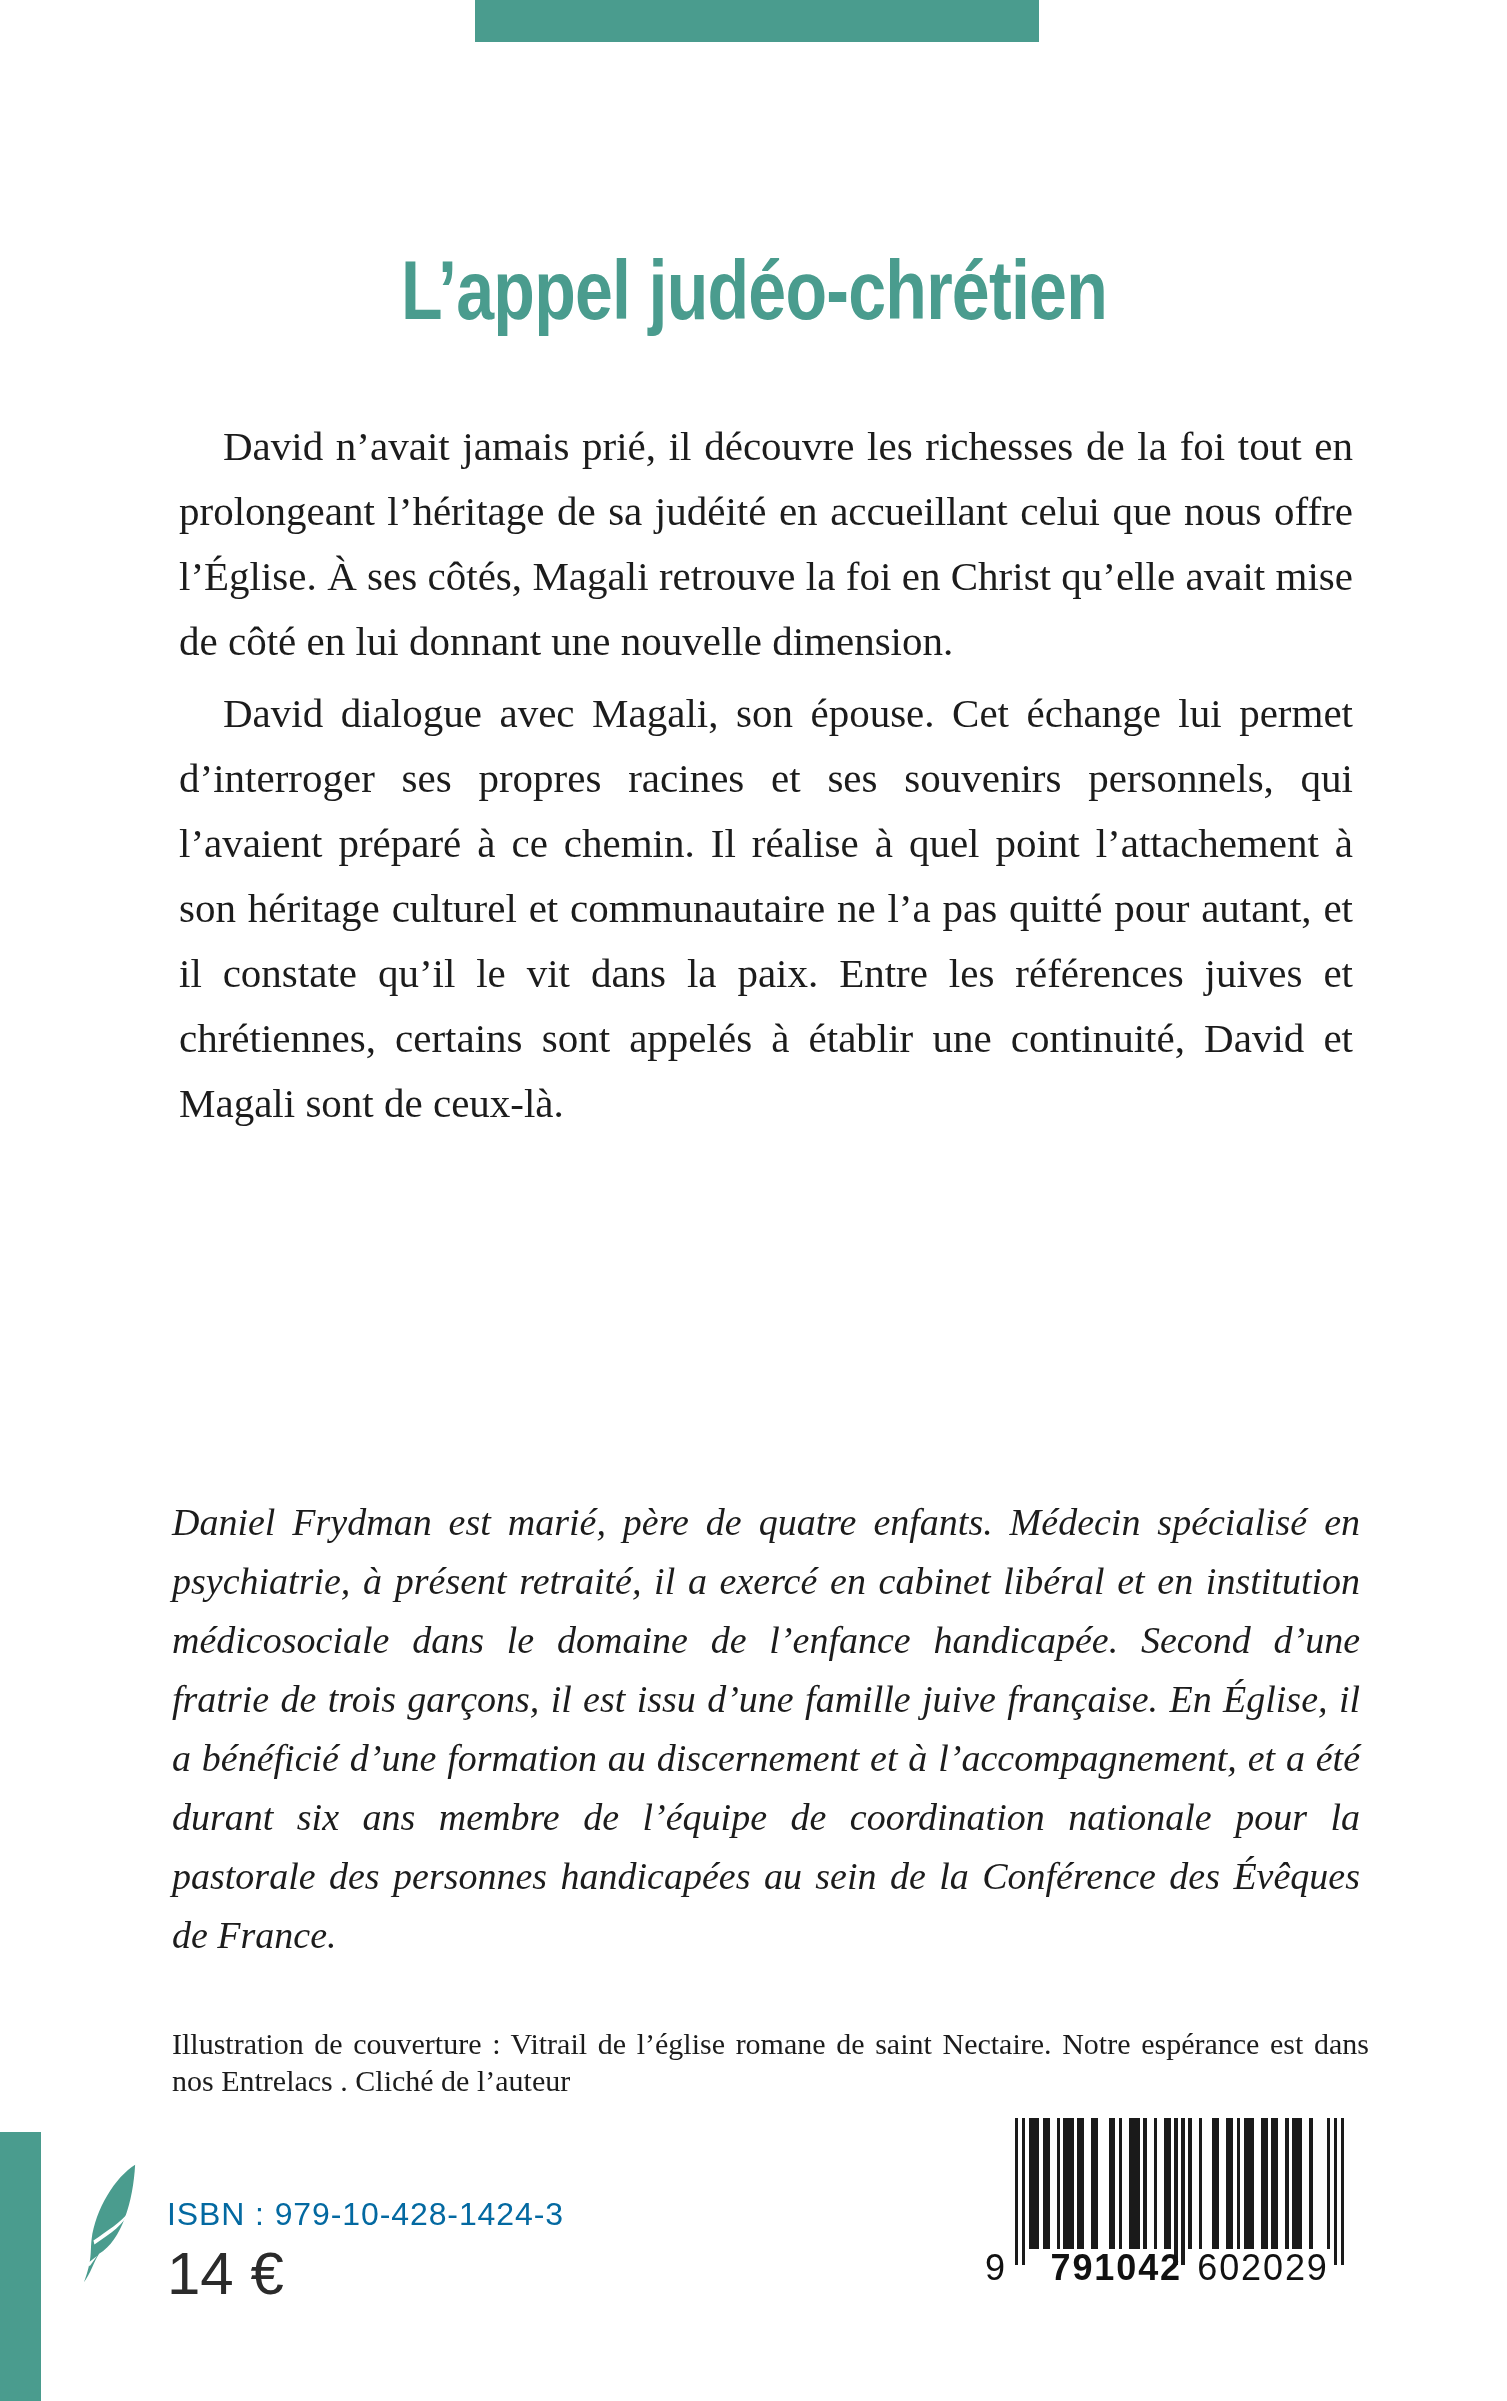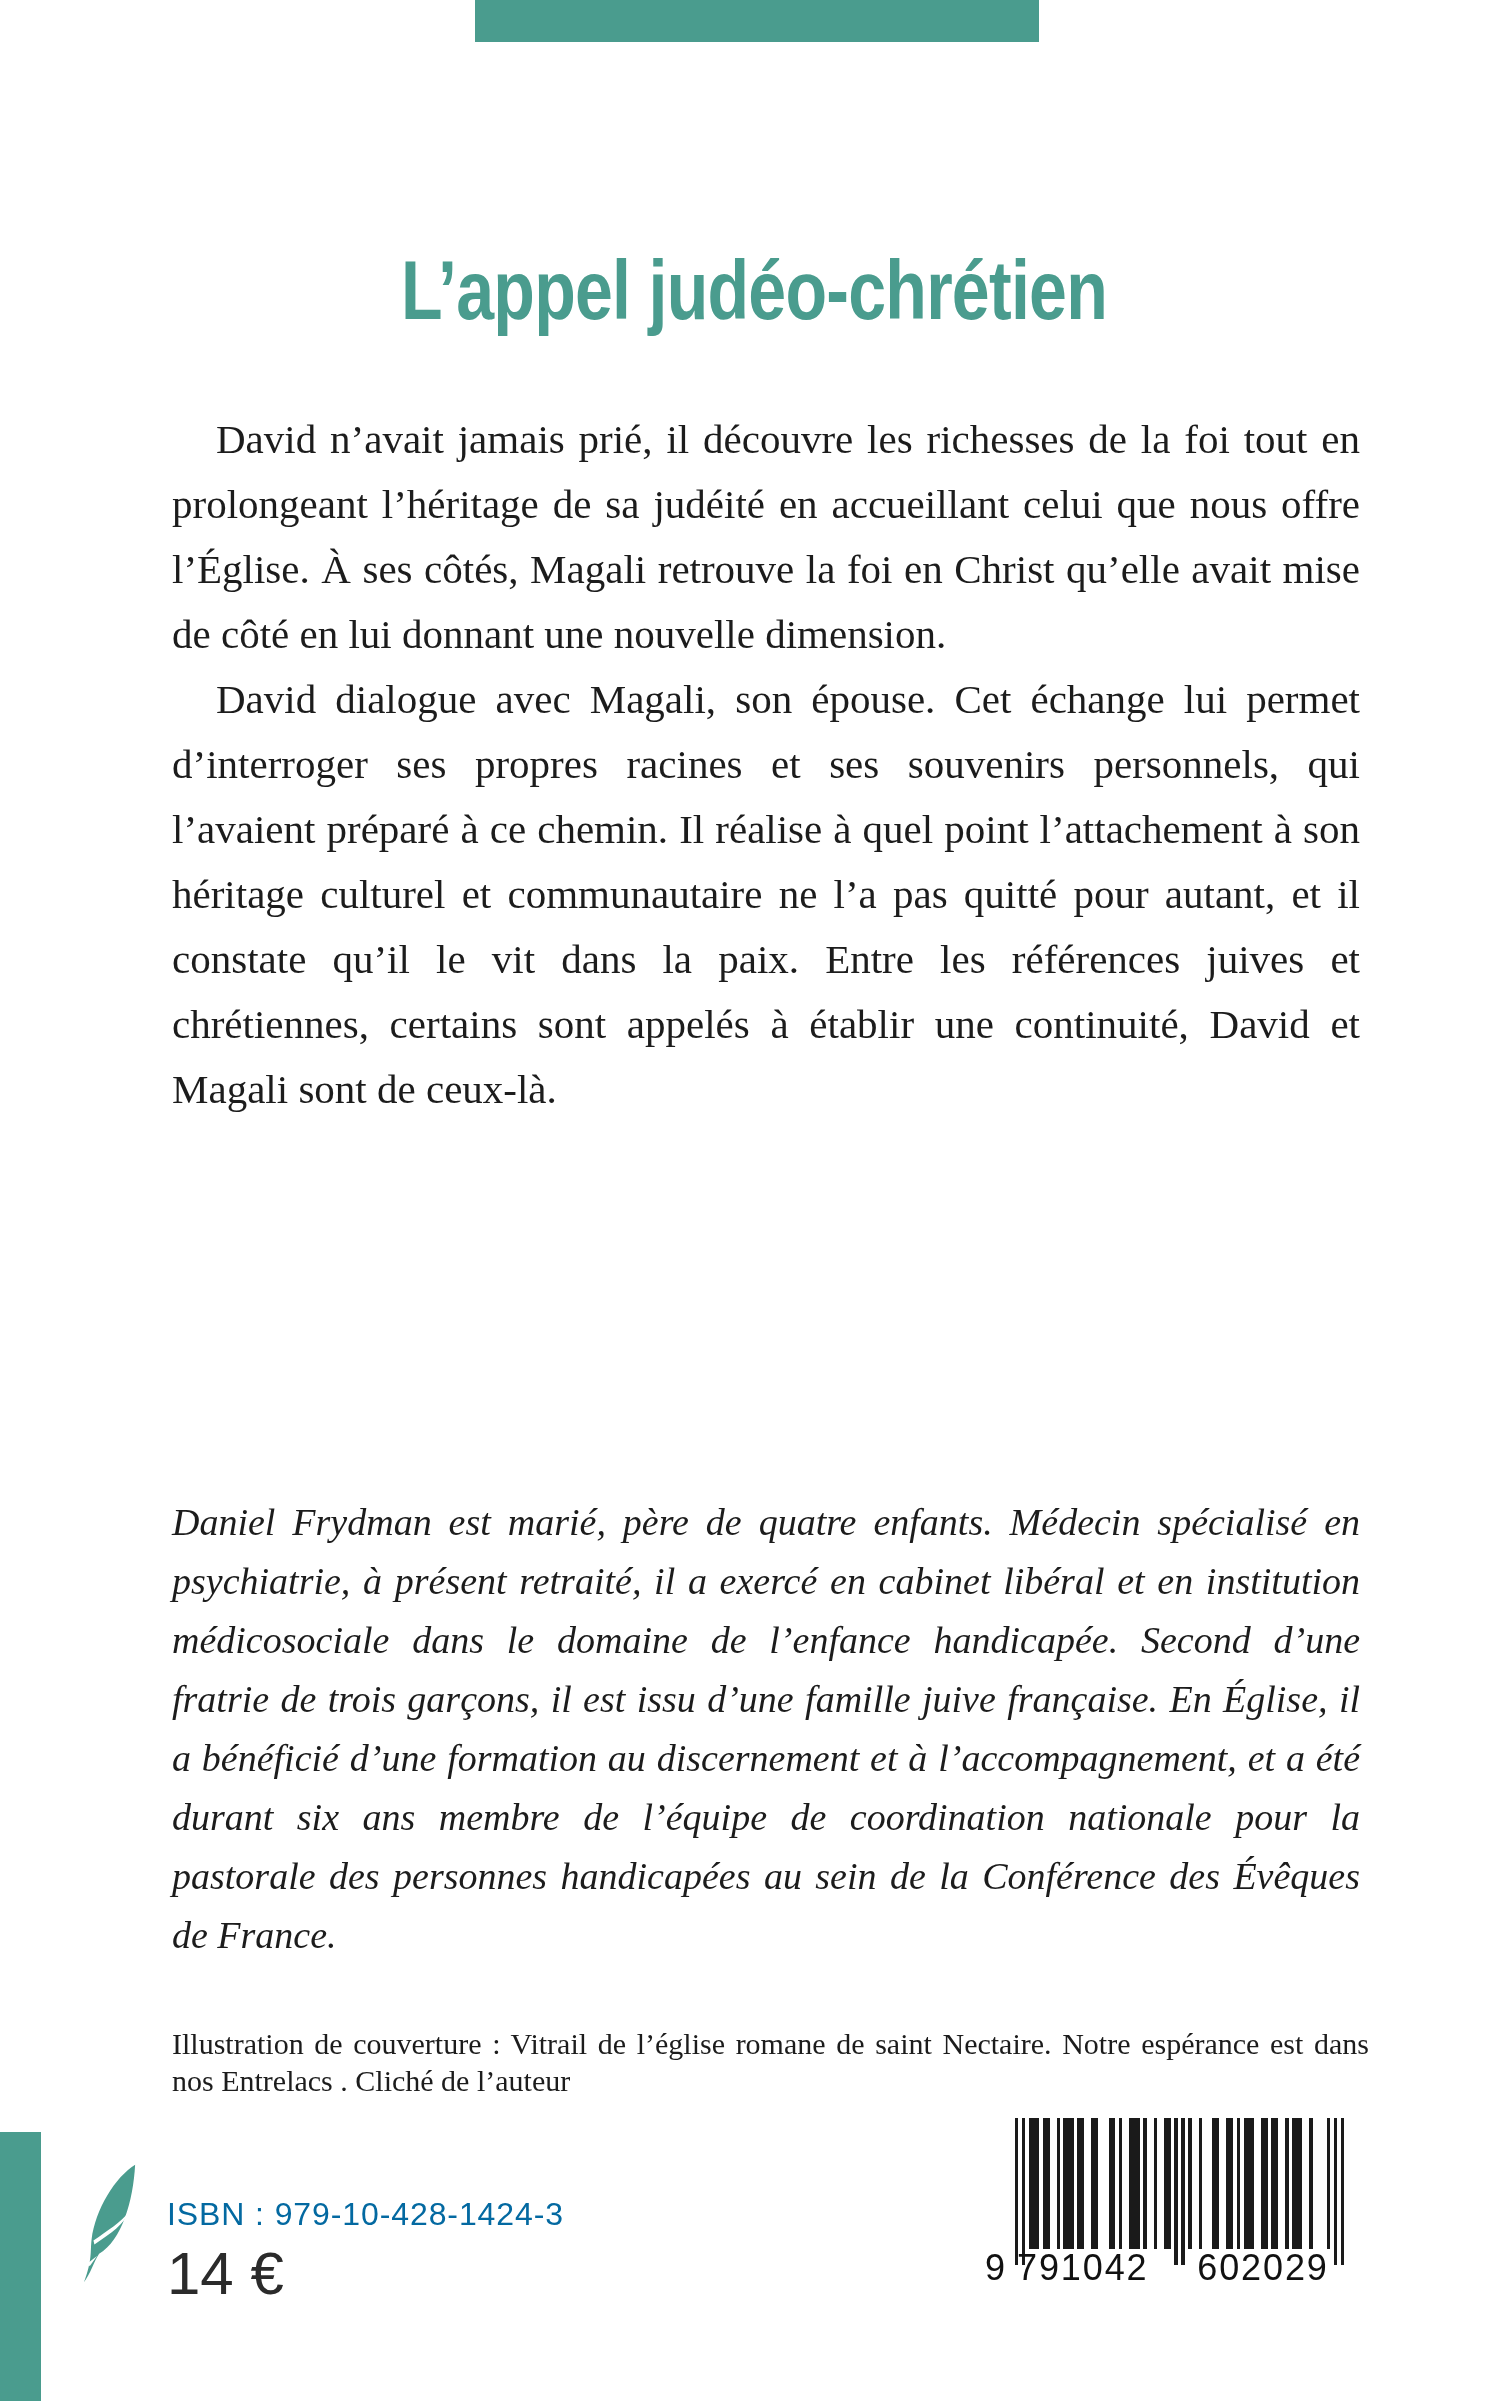--- a/index.html
+++ b/index.html
@@ -14,21 +14,21 @@
     position:absolute;left:0;top:193px;width:100%;text-align:center;
     font-family:"Liberation Sans",sans-serif;font-weight:700;
     font-size:83px;line-height:1;letter-spacing:-0.9px;
     transform:scaleX(0.82);transform-origin:50% 50%;
     white-space:nowrap;
   }
   .synopsis{
     position:absolute;left:172px;top:407px;width:1188px;
     font-size:41px;line-height:65px;text-align:justify;
   }
-  .synopsis p{margin:0;text-indent:44px;}
+  .synopsis p{margin:7px;text-indent:44px;}
   .author-bio{
     position:absolute;left:172px;top:1493px;width:1188px;
     font-style:italic;font-size:38px;line-height:59px;text-align:justify;
   }
   .cover-credit{
     position:absolute;left:172px;top:2025px;width:1197px;
     font-size:30px;line-height:37px;text-align:justify;
   }
   .feather{position:absolute;left:81px;top:2162px;width:59px;height:125px;}
   .isbn{
@@ -40,21 +40,21 @@
     position:absolute;left:167px;top:2239px;
     font-family:"Liberation Sans",sans-serif;font-size:60px;color:#2b2b2b;
   }
   .barcode{position:absolute;left:1015px;top:2118px;width:329px;height:167px;}
   .barcode svg{position:absolute;left:0;top:0;}
   .barcode-digit{
     position:absolute;top:132px;font-family:"Liberation Sans",sans-serif;
     font-size:36px;color:#111;line-height:1;
   }
   .bd-first{left:-44px;width:34px;text-align:right;}
-  .bd-left{left:2px;width:148px;text-align:left;letter-spacing:1.9px;}
+  .bd-left{left:19px;width:148px;text-align:right;letter-spacing:1.9px;font-weight:bold;}
   .bd-right{left:174px;width:148px;text-align:center;letter-spacing:1.9px;}
 </style>
 </head>
 <body>
 
 <div class="page">
 
   <div class="top-bar accent-bg" style="background: rgb(74, 156, 142);"></div>
 
   <h1 class="book-title accent-fg" style="color: rgb(74, 156, 142);">L’appel judéo-chrétien</h1>

